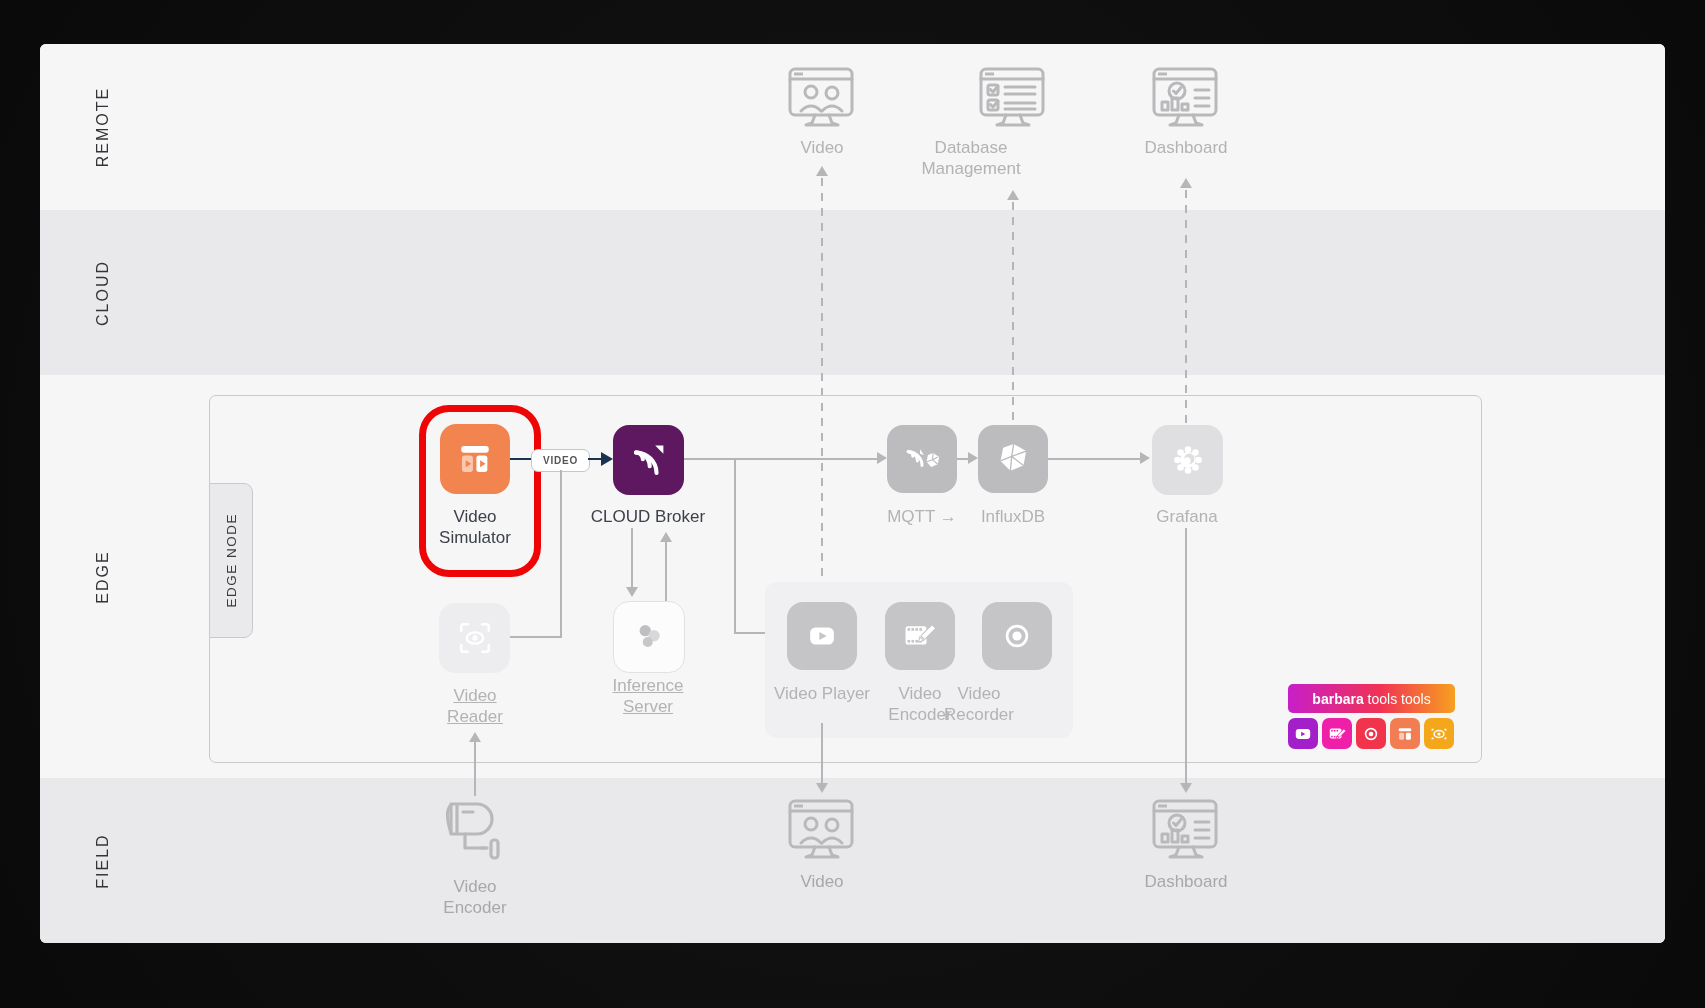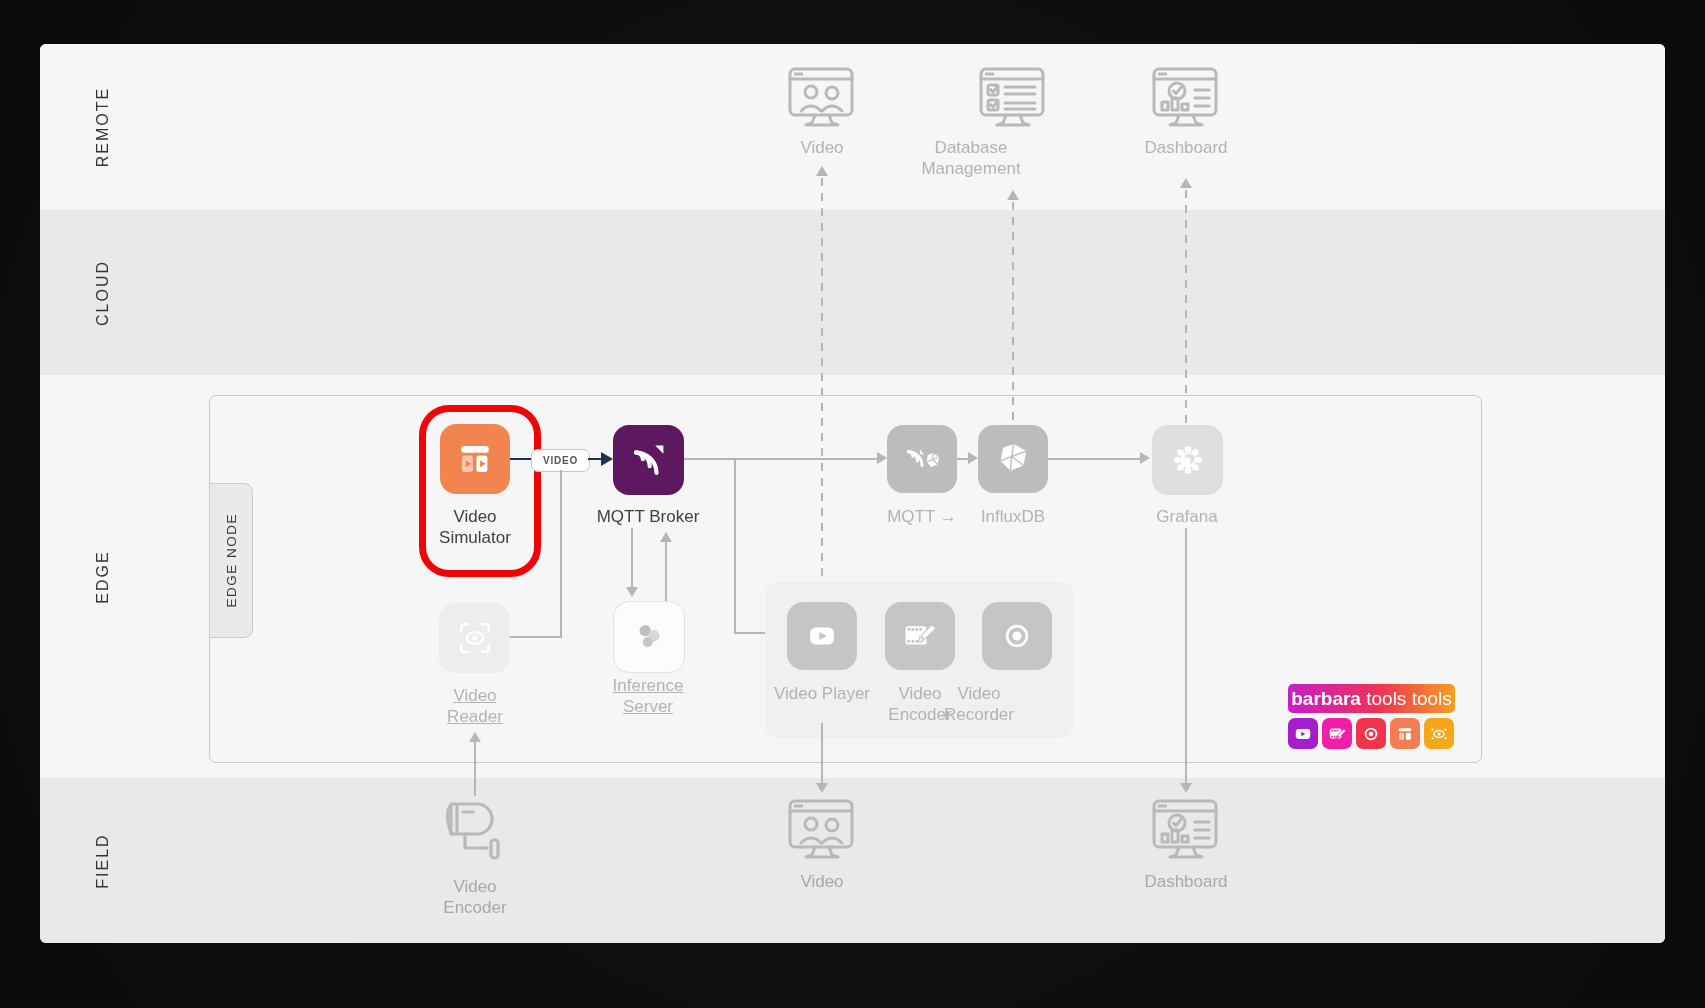--- a/index.html
+++ b/index.html
@@ -40,21 +40,21 @@
     letter-spacing:1.5px;color:#3a3a3e;}
   .pill{position:absolute;left:491px;top:405px;width:57px;height:21px;background:#fff;
     border:1.5px solid #c6c6c8;border-radius:7px;display:flex;align-items:center;justify-content:center;
     font-size:10px;font-weight:bold;letter-spacing:.8px;color:#55555a;}
   .highlight{position:absolute;left:379px;top:361px;width:108px;height:158px;
     border:7px solid #ee0505;border-radius:30px;}
   .group{position:absolute;left:725px;top:538px;width:308px;height:156px;
     background:#f0f0f2;border-radius:12px;}
   .logo-banner{position:absolute;left:1248px;top:640px;width:167px;height:29px;border-radius:5px;
     background:linear-gradient(90deg,#c81ec8 0%,#f03254 55%,#f7a01f 100%);
-    display:flex;align-items:center;justify-content:center;color:#fff;font-size:19px;white-space:pre;}
+    display:flex;align-items:center;justify-content:center;color:#fff;font-size:14px;white-space:pre;}
   .logo-banner b{font-weight:bold;}
   .logo-sq{position:absolute;top:674px;width:30px;height:31px;border-radius:7px;
     display:flex;align-items:center;justify-content:center;}
 </style>
 </head>
 <body>
 
 <div class="stage">
 <div class="canvas">
 
@@ -155,21 +155,21 @@
   <div class="node" style="left:573px;top:381px;width:71px;height:70px;background:#5d185f;">
     <svg width="48" height="48" viewBox="0 0 70 70">
       <g stroke="#fff" stroke-width="6" fill="none" stroke-linecap="round">
         <path d="M16 46 a10 10 0 0 1 10 10" transform="translate(0,-22)"></path>
         <path d="M16 36 a20 20 0 0 1 20 20" transform="translate(0,-12)"></path>
         <path d="M16 26 a30 30 0 0 1 30 30" transform="translate(0,-2)"></path>
       </g>
       <polygon points="44,14 56,14 56,26" fill="#fff"></polygon>
     </svg>
   </div>
-  <div class="lbl dark" style="left:548px;top:463px;width:120px;white-space:nowrap;">MQTT Broker</div>
+  <div class="lbl dark" style="left:548px;top:463px;width:120px;white-space:nowrap;">CLOUD Broker</div>
 
   <div class="hline" style="left:644px;top:414px;width:194px;"></div>
   <div class="ah-r" style="left:837px;top:408px;"></div>
   <div class="vline" style="left:694px;top:414px;height:176px;"></div>
   <div class="hline" style="left:694px;top:588px;width:42px;"></div>
   <div class="ah-r" style="left:735px;top:583px;"></div>
 
   <div class="vline" style="left:591px;top:484px;height:60px;"></div>
   <div class="ah-d" style="left:586px;top:543px;"></div>
   <div class="vline" style="left:625px;top:498px;height:60px;"></div>

